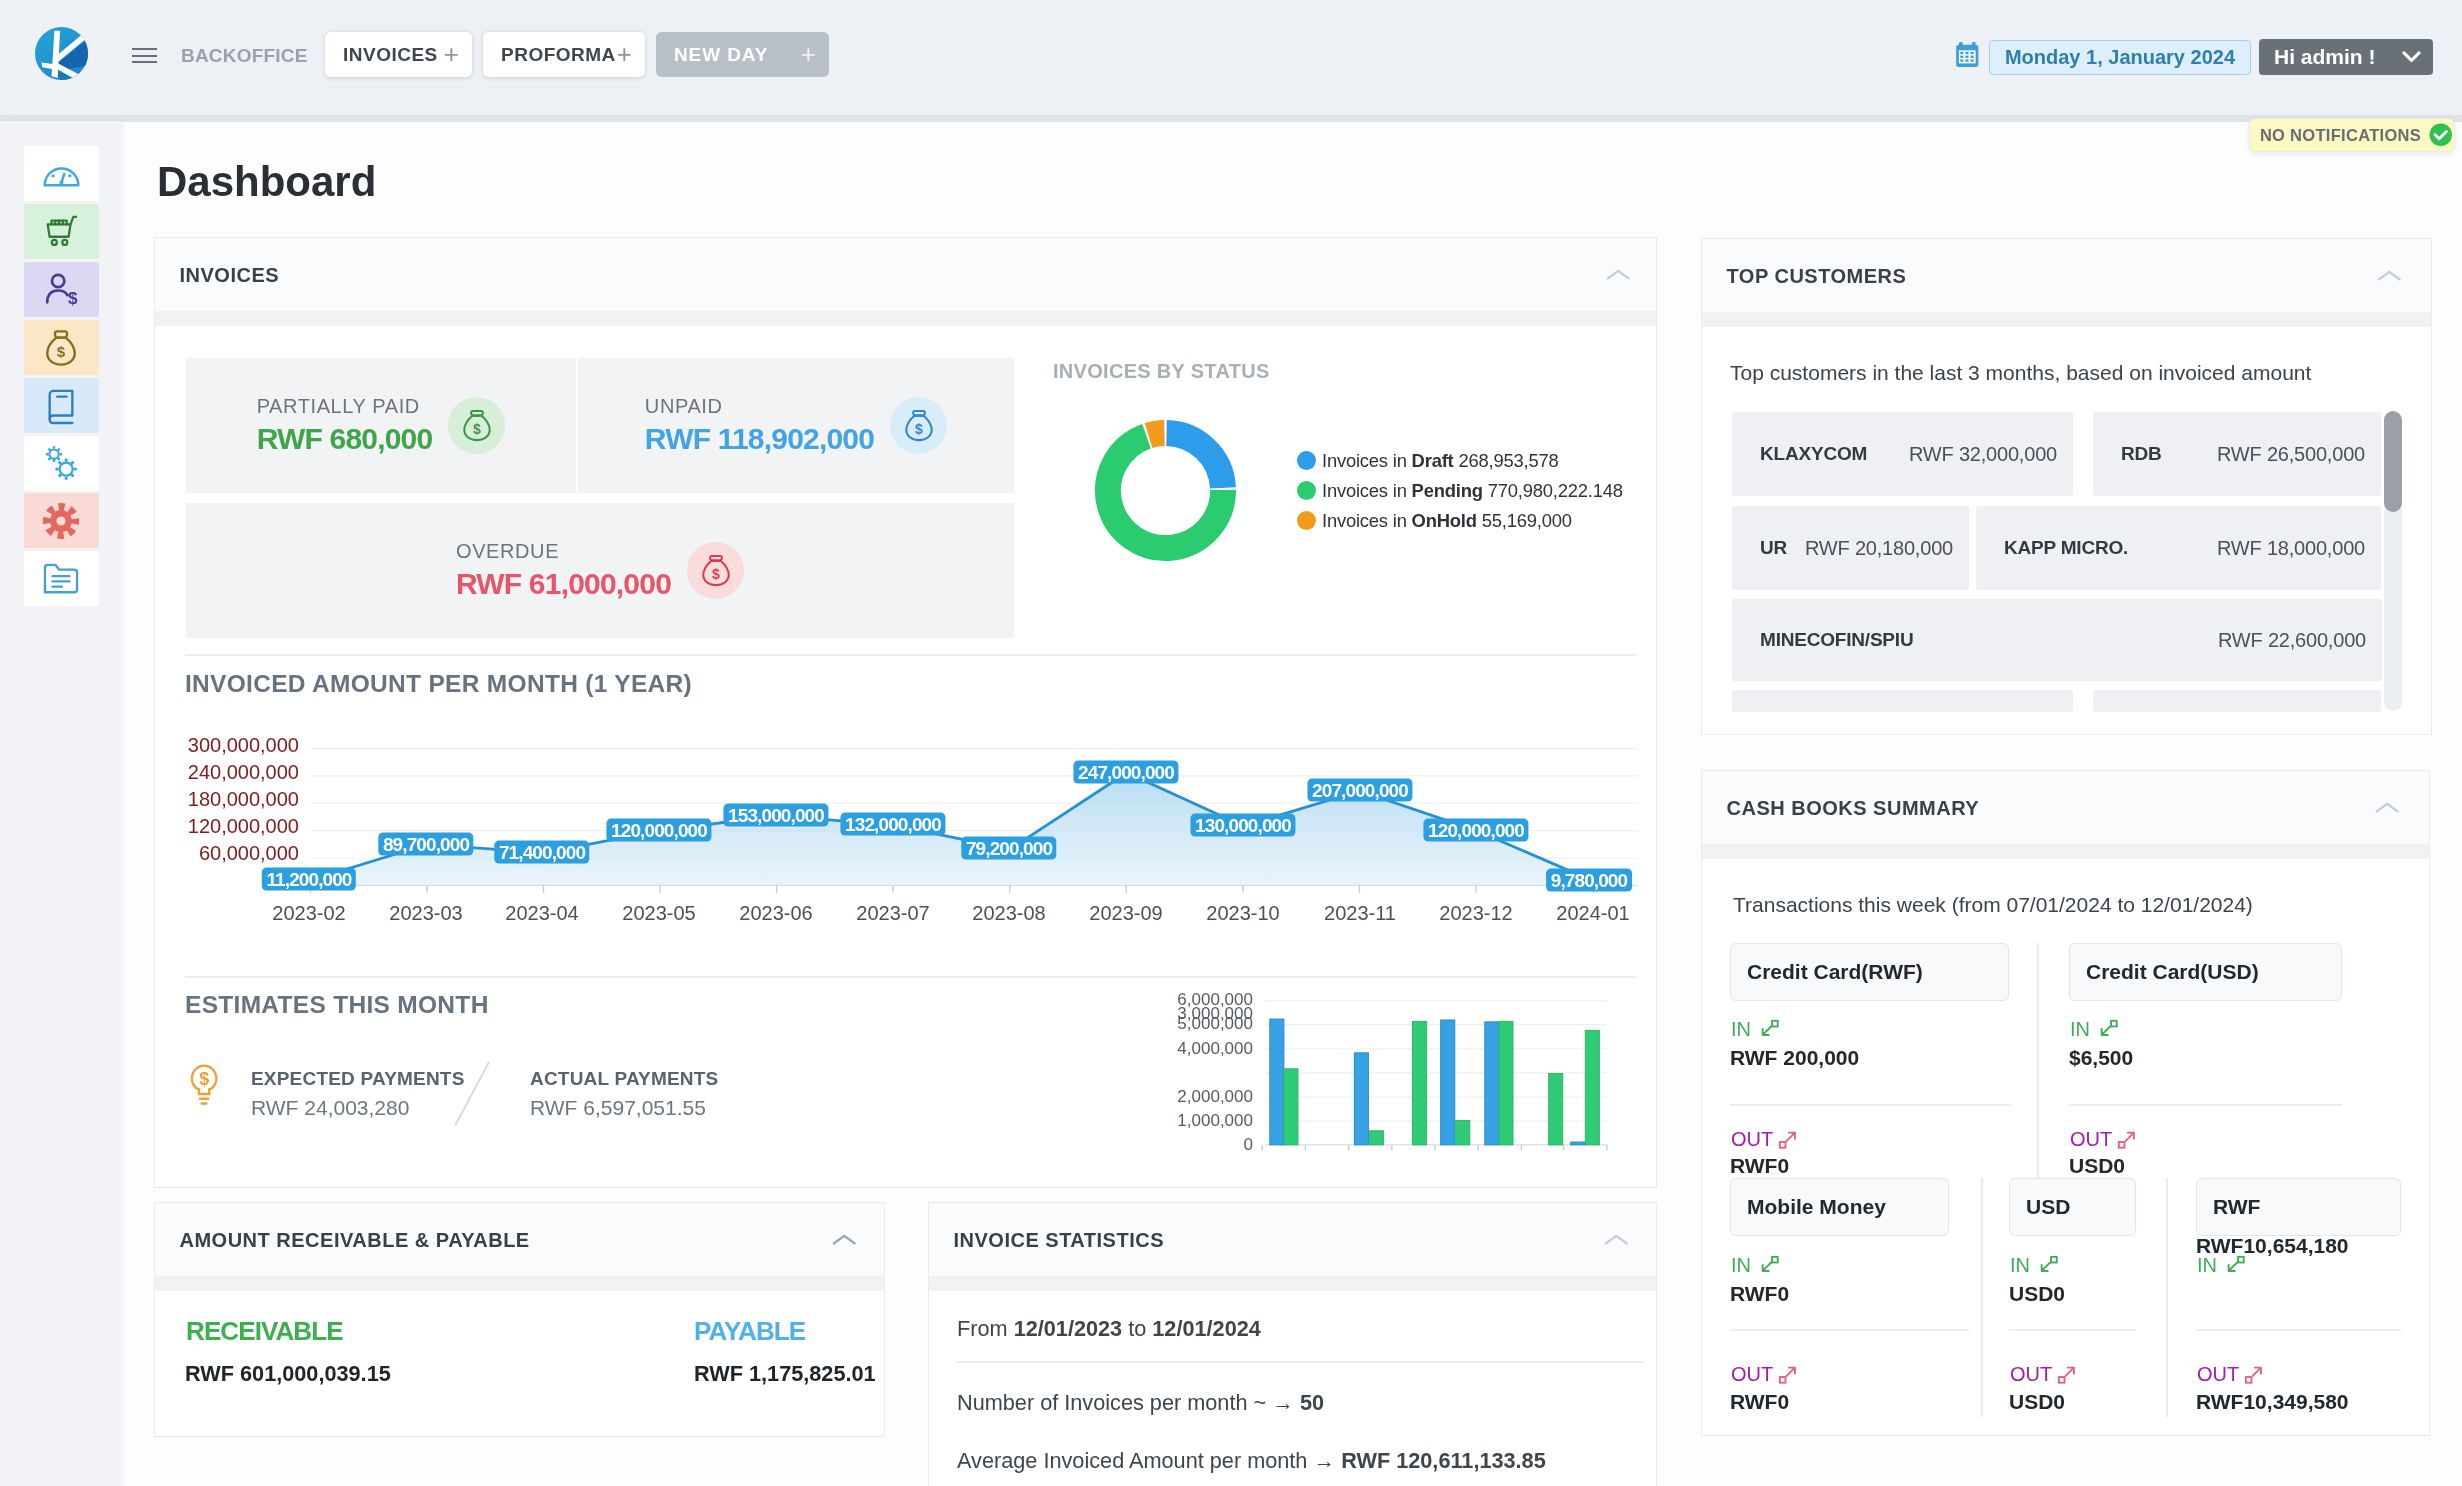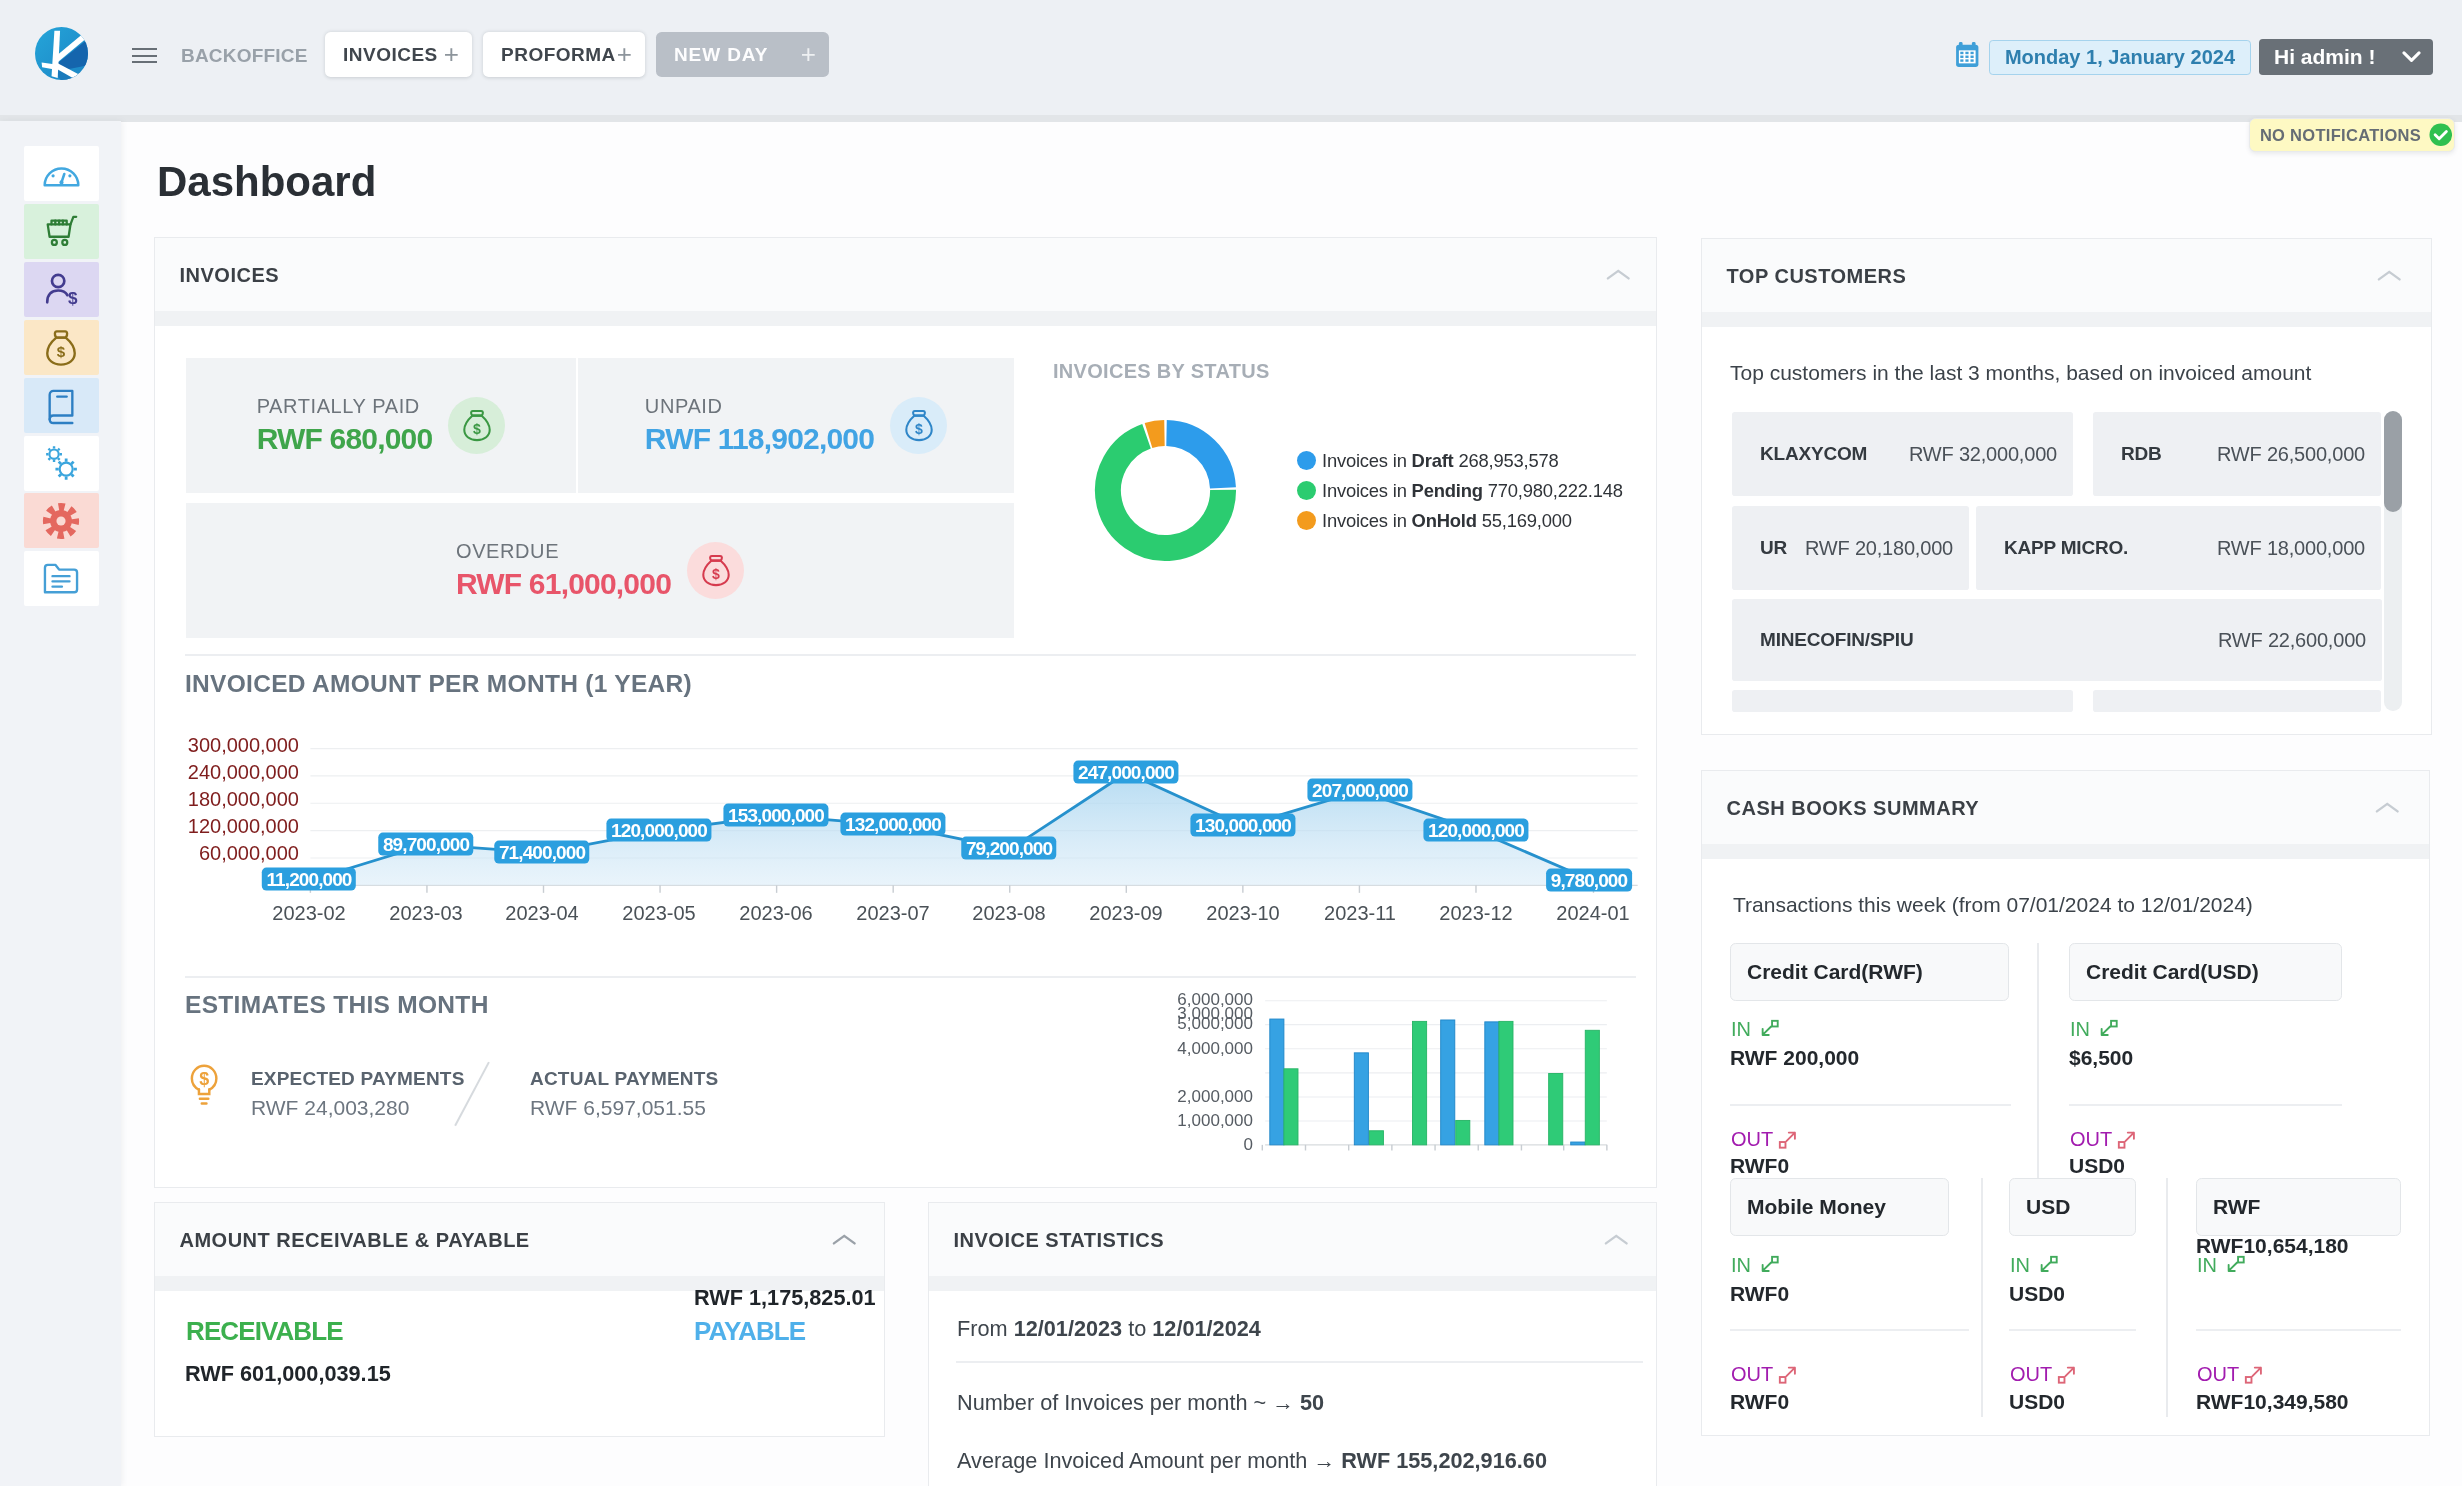--- a/index.html
+++ b/index.html
@@ -541,28 +541,28 @@
       <span class="t">AMOUNT RECEIVABLE &amp; PAYABLE</span>
 <svg class="chev" style="right:28px;top:31px" viewBox="0 0 26 12">
         <path d="M2 10 L13 2 L24 10" fill="none" stroke="#9aa1a8" stroke-width="2.5" stroke-linecap="round"></path>
       </svg>
 </div>
 <div class="pstrip"></div>
 </div>
 <div class="abs" style="left:186px;top:1316px;font-size:26px;font-weight:bold;color:#3cb04e;letter-spacing:-0.9px;">RECEIVABLE</div>
 <div class="abs" style="left:694px;top:1316px;font-size:26px;font-weight:bold;color:#4fb0ea;letter-spacing:-0.9px;">PAYABLE</div>
 <div class="abs" style="left:185px;top:1361px;font-size:21.7px;font-weight:bold;color:#20252a;">RWF 601,000,039.15</div>
-<div class="abs" style="left:694px;top:1285px;font-size:21.7px;font-weight:bold;color:#20252a;">RWF 1,175,825.01</div>
+<div class="abs" style="left:694px;top:1361px;font-size:21.7px;font-weight:bold;color:#20252a;">RWF 1,175,825.01</div>
 
 <div class="panel" style="left:928px;top:1202px;width:729px;height:294px;">
 <div class="phead">
       <span class="t">INVOICE STATISTICS</span>
 <svg class="chev" style="right:28px;top:31px" viewBox="0 0 26 12">
         <path d="M2 10 L13 2 L24 10" fill="none" stroke="#c6ccd2" stroke-width="2.5" stroke-linecap="round"></path>
       </svg>
 </div>
 <div class="pstrip"></div>
 </div>
 <div class="abs" style="left:957px;top:1316px;font-size:21.7px;color:#3e454c;">From <b>12/01/2023</b> to <b>12/01/2024</b></div>
 <div class="abs" style="left:956px;top:1361px;width:687px;height:1.9px;background:#eceef1;"></div>
 <div class="abs" style="left:957px;top:1390px;font-size:21.7px;color:#3e454c;">Number of Invoices per month ~ → <b>50</b></div>
-<div class="abs" style="left:957px;top:1448px;font-size:21.7px;color:#3e454c;">Average Invoiced Amount per month → <b>RWF 155,202,916.60</b></div>
+<div class="abs" style="left:957px;top:1448px;font-size:21.7px;color:#3e454c;">Average Invoiced Amount per month → <b>RWF 120,611,133.85</b></div>
 
 
 </body></html>

